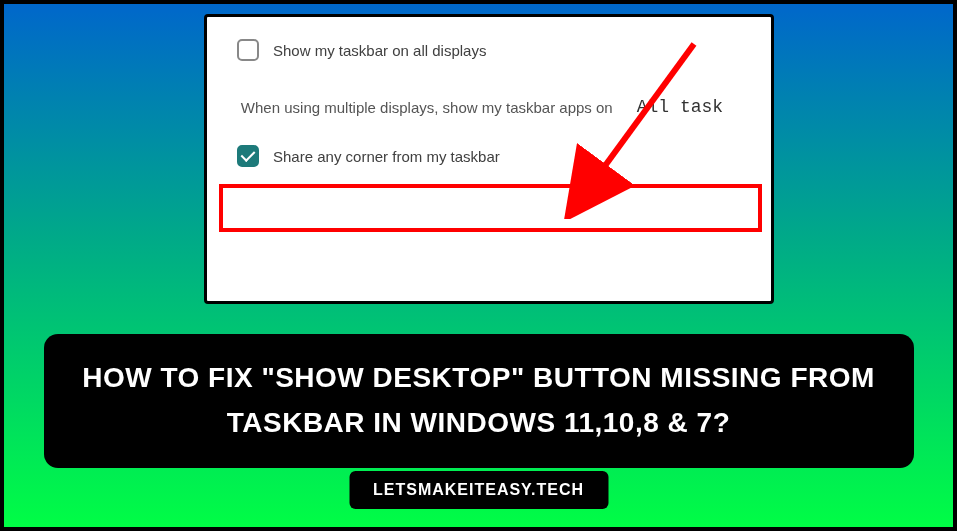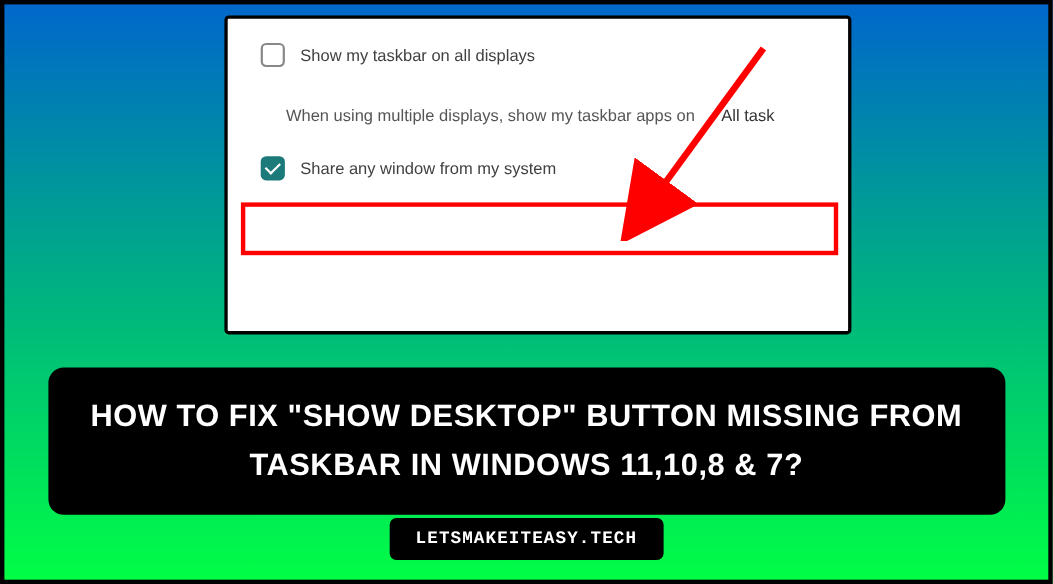--- a/index.html
+++ b/index.html
@@ -66,25 +66,26 @@
       height: 11px;
       border: solid #fff;
       border-width: 0 2.5px 2.5px 0;
       transform: rotate(45deg);
       margin-top: -3px;
     }
     .label {
       flex: 1;
     }
     .dropdown {
-      font-size: 15px;
+      font-size: 18px;
       color: #333;
       padding: 8px 14px;
       white-space: nowrap;
       margin-left: 10px;
+      font-family: Liberation Mono, monospace;
     }
     .highlight-box {
       position: absolute;
       border: 4px solid #ff0000;
       left: 215px;
       top: 180px;
       width: 543px;
       height: 48px;
       pointer-events: none;
     }
@@ -113,21 +114,20 @@
       letter-spacing: 0.5px;
     }
     .footer-box {
       position: absolute;
       bottom: 18px;
       left: 50%;
       transform: translateX(-50%);
       background: #000;
       border-radius: 6px;
       padding: 10px 24px;
-      font-family: Liberation Mono, monospace;
     }
     .footer-text {
       color: #fff;
       font-size: 16px;
       font-weight: 800;
       letter-spacing: 1px;
     }
   </style>
 </head>
 <body>
@@ -139,21 +139,21 @@
     <div class="label">Show my taskbar on all displays</div>
   </div>
 
   <div class="desc-row">
     <span>When using multiple displays, show my taskbar apps on</span>
     <span class="dropdown">All task</span>
   </div>
 
   <div class="setting-row">
     <div class="checkbox checked"></div>
-    <div class="label">Share any window from my system</div>
+    <div class="label">Share any corner from my taskbar</div>
   </div>
 
 
 
 </div>
 
 <div class="highlight-box"></div>
 
 <svg class="arrow-svg" width="200" height="180">
   <defs>

